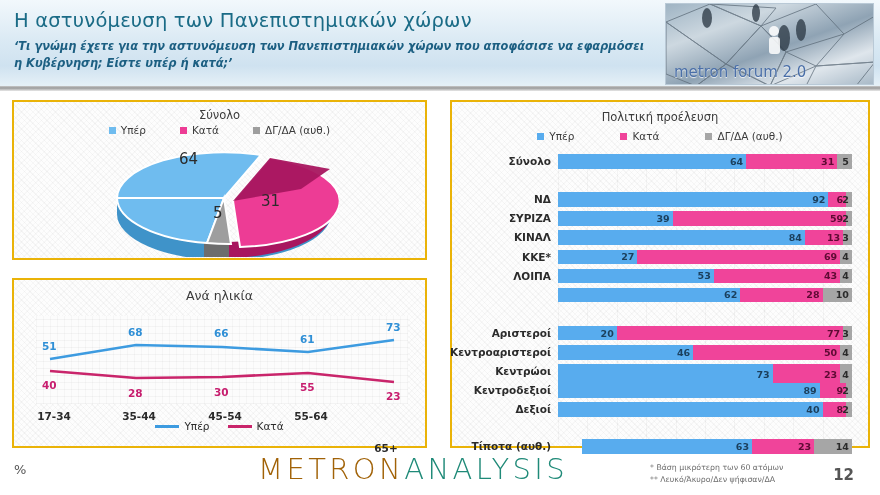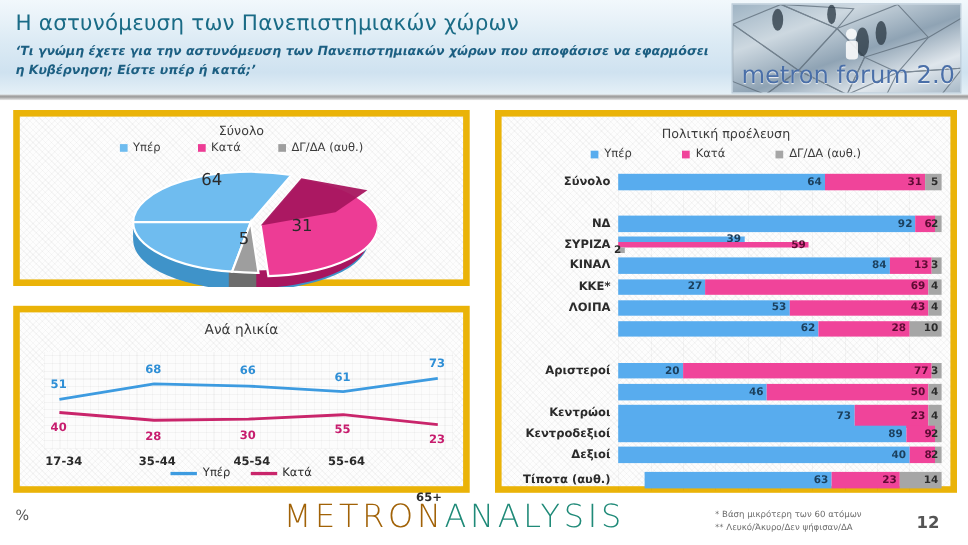--- a/index.html
+++ b/index.html
@@ -33,28 +33,28 @@
 
   
   .forum-logo {
     position: absolute; right: 6px; top: 3px; width: 209px; height: 82px;
     overflow: hidden; border: 1px solid #b9c9d6;
     background: linear-gradient(160deg, #9fb4c4 0%, #cdd8e0 28%, #8fa3b4 55%, #dfe6ec 78%, #a9bac8 100%);
   }
   .forum-logo svg { position: absolute; left: 0; top: 0; }
   .forum-text {
     position: absolute; left: 8px; bottom: 3px;
-    font-size: 22px; color: #4a6fa8; font-weight: 400;
+    font-size: 15px; color: #4a6fa8; font-weight: 400;
     text-shadow: 0 1px 1px rgba(255,255,255,.85);
     white-space: nowrap;
   }
 
   
   .panel {
-    position: absolute; background: #fdfdfd; border: 6px solid #eab308;
+    position: absolute; background: #fdfdfd; border: 2px solid #eab308;
   }
   .panel::before {
     content:""; position:absolute; inset:0;
     background:
       repeating-linear-gradient(45deg, rgba(0,0,0,.033) 0 1px, rgba(0,0,0,0) 1px 4px),
       repeating-linear-gradient(-45deg, rgba(0,0,0,.022) 0 1px, rgba(0,0,0,0) 1px 4px);
     pointer-events:none;
   }
   #panel-pie   { left: 12px;  top: 100px; width: 415px; height: 160px; }
   #panel-age   { left: 12px;  top: 278px; width: 415px; height: 170px; }
@@ -285,21 +285,21 @@
           <div class="seg blue" style="width: 92%;">
             <span>92</span>
           </div>
           <div class="seg pink" style="width: 6%;">
             <span>6</span>
           </div>
           <div class="seg grey" style="width: 2%;">
             <span>2</span>
           </div>
         </div>
-        <div class="bar-row" style="top: 57.3px; height: 14.5px; flex-direction: column;">
+        <div class="bar-row" style="top: 57.3px; height: 14.5px;">
           <div class="row-label" style="line-height: 14.5px;">ΣΥΡΙΖΑ</div>
           <div class="seg blue" style="width: 39%;">
             <span>39</span>
           </div>
           <div class="seg pink" style="width: 59%;">
             <span>59</span>
           </div>
           <div class="seg grey" style="width: 2%;">
             <span>2</span>
           </div>
@@ -357,20 +357,21 @@
             <span>20</span>
           </div>
           <div class="seg pink" style="width: 77%;">
             <span>77</span>
           </div>
           <div class="seg grey" style="width: 3%;">
             <span>3</span>
           </div>
         </div>
         <div class="bar-row" style="top: 191px; height: 14.5px;">
+          <div class="row-label" style="line-height: 14.5px;">Κεντροαριστεροί</div>
           <div class="seg blue" style="width: 46%; text-align: center;">
             <span>46</span>
           </div>
           <div class="seg pink" style="width: 50%;">
             <span>50</span>
           </div>
           <div class="seg grey" style="width: 4%;">
             <span>4</span>
           </div>
         </div>
@@ -403,21 +404,21 @@
           <div class="seg blue" style="width: 90%;">
             <span>40</span>
           </div>
           <div class="seg pink" style="width: 8%;">
             <span>8</span>
           </div>
           <div class="seg grey" style="width: 2%;">
             <span>2</span>
           </div>
         </div>
-        <div class="bar-row" style="top: 271px; height: 14.5px; padding-left: 24px;">
+        <div class="bar-row" style="top: 285px; height: 14.5px; padding-left: 24px;">
           <div class="row-label" style="line-height: 14.5px;">Τίποτα (αυθ.)</div>
           <div class="seg blue" style="width: 63%;">
             <span>63</span>
           </div>
           <div class="seg pink" style="width: 23%;">
             <span>23</span>
           </div>
           <div class="seg grey" style="width: 14%;">
             <span>14</span>
           </div>

